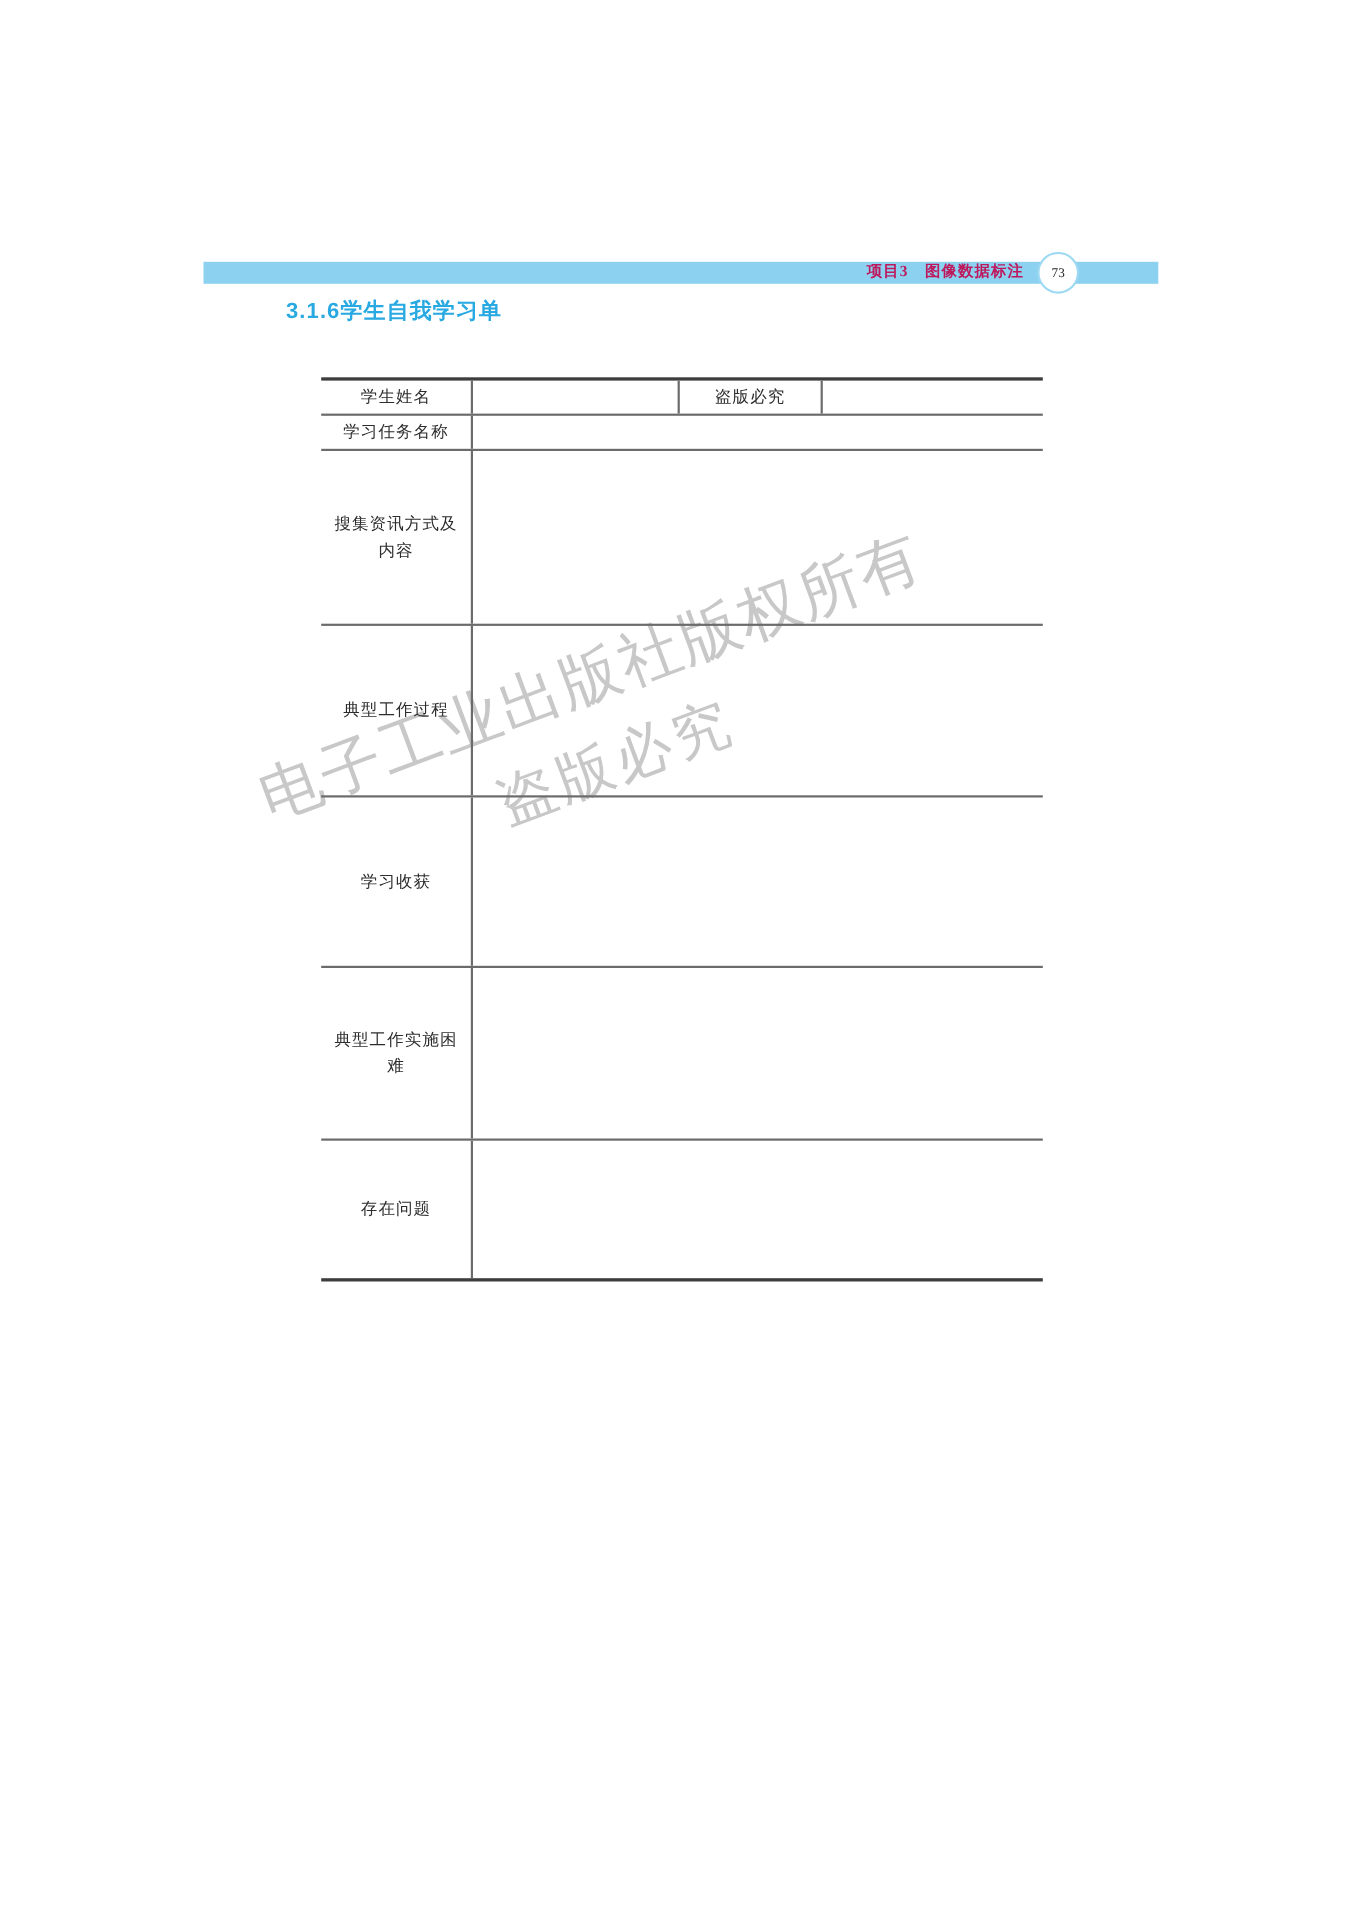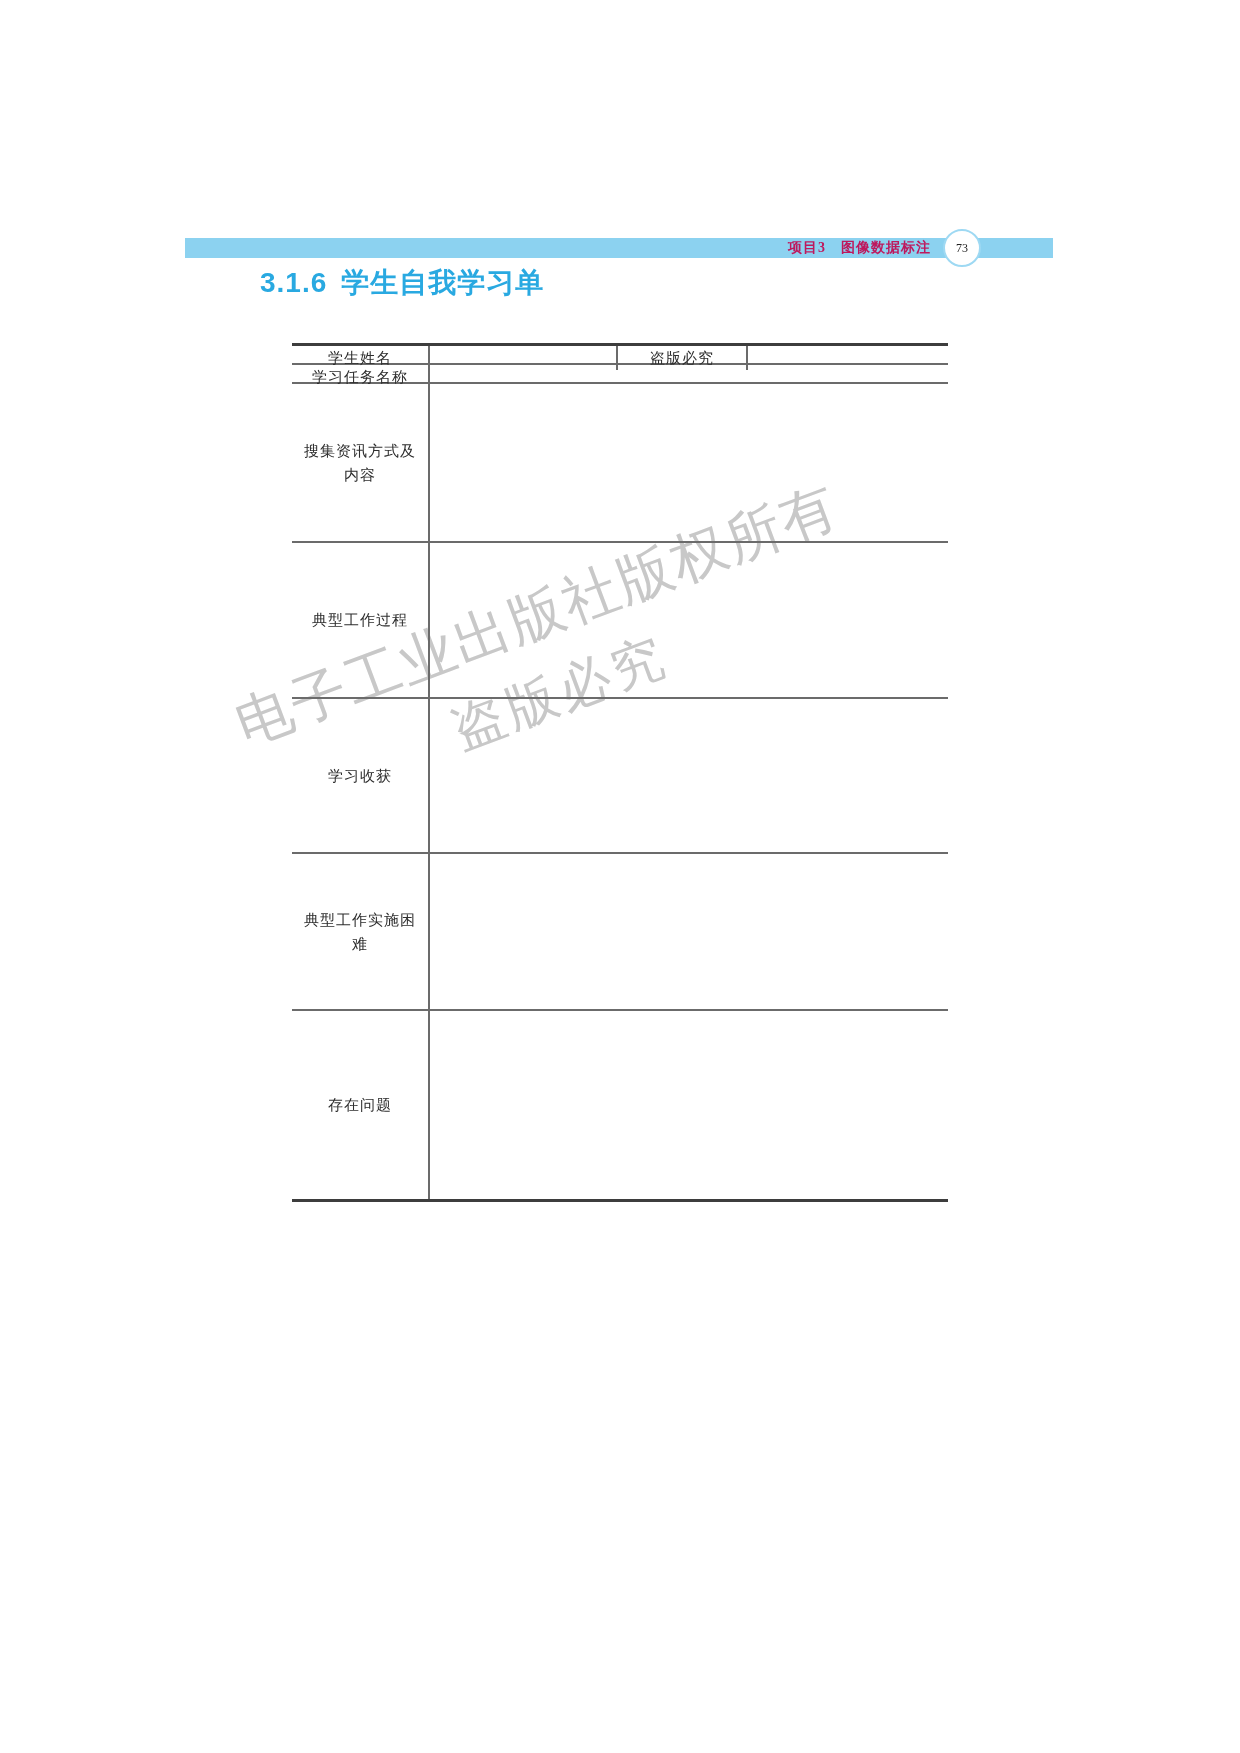--- a/index.html
+++ b/index.html
@@ -36,24 +36,24 @@
     border:2px solid #9ed9f3;
     border-radius:50%;
     display:flex;align-items:center;justify-content:center;
     font-size:12px;color:#222222;
   }
 
   
   .section-heading{
     position:absolute;
     left:260px;top:270px;
-    display:flex;gap:14px;
+    display:flex;
     font-family:"Liberation Sans","DejaVu Sans",sans-serif;
     font-weight:bold;
-    font-size:28px;
+    font-size:20px;
     color:#29A9E1;
     line-height:26px;
     letter-spacing:1px;
   }
 
   
   .watermark-line1{
     position:absolute;
     left:205px;top:578px;
     width:665px;
@@ -89,26 +89,26 @@
     box-sizing:border-box;
   }
   .t-row{
     display:grid;
     border-bottom:2px solid #6b6b6b;
     box-sizing:border-box;
   }
   .t-row:last-child{border-bottom:none;}
   .t-row.cols2{grid-template-columns:138px 1fr;}
   .t-row.cols4{grid-template-columns:138px 188px 130px 1fr;}
-  .h35{height:19px;}
+  .h35{height:32px;}
   .h159{height:159px;}
   .h156{height:156px;}
   .h157{height:157px;}
   .h155{height:155px;}
-  .h158{height:188px;}
+  .h158{height:125px;}
   .cell{
     display:flex;align-items:center;justify-content:center;
     box-sizing:border-box;
   }
   .cell.vline{border-right:2px solid #6b6b6b;}
   .cell.label-cell{
     font-size:15px;
     color:#2d2d2d;
     letter-spacing:1px;
     text-align:center;

